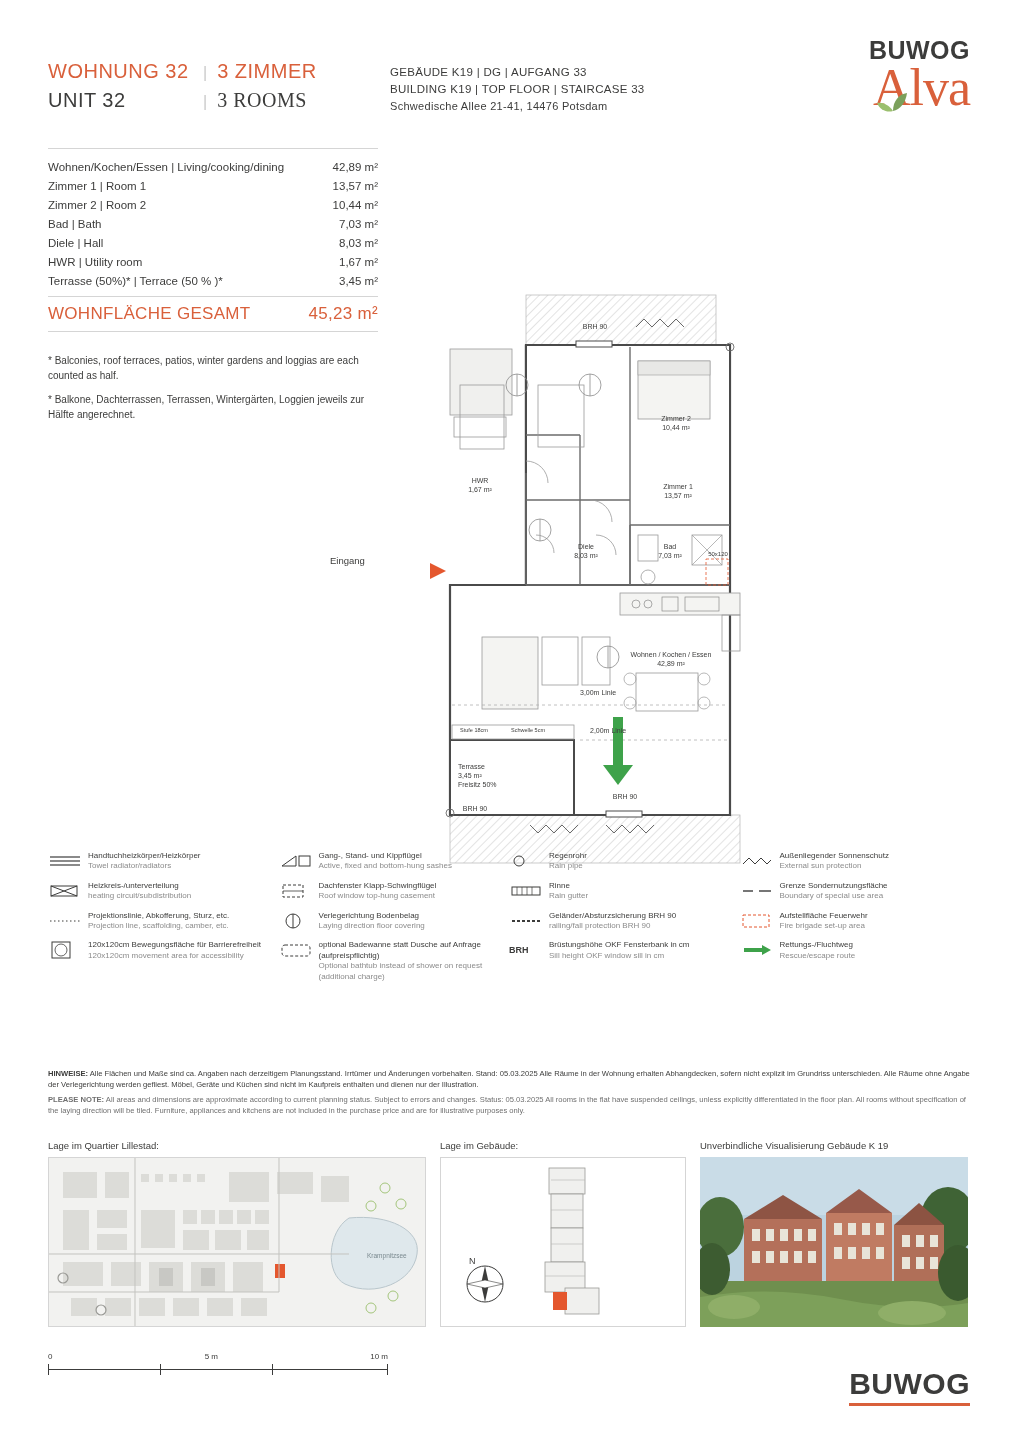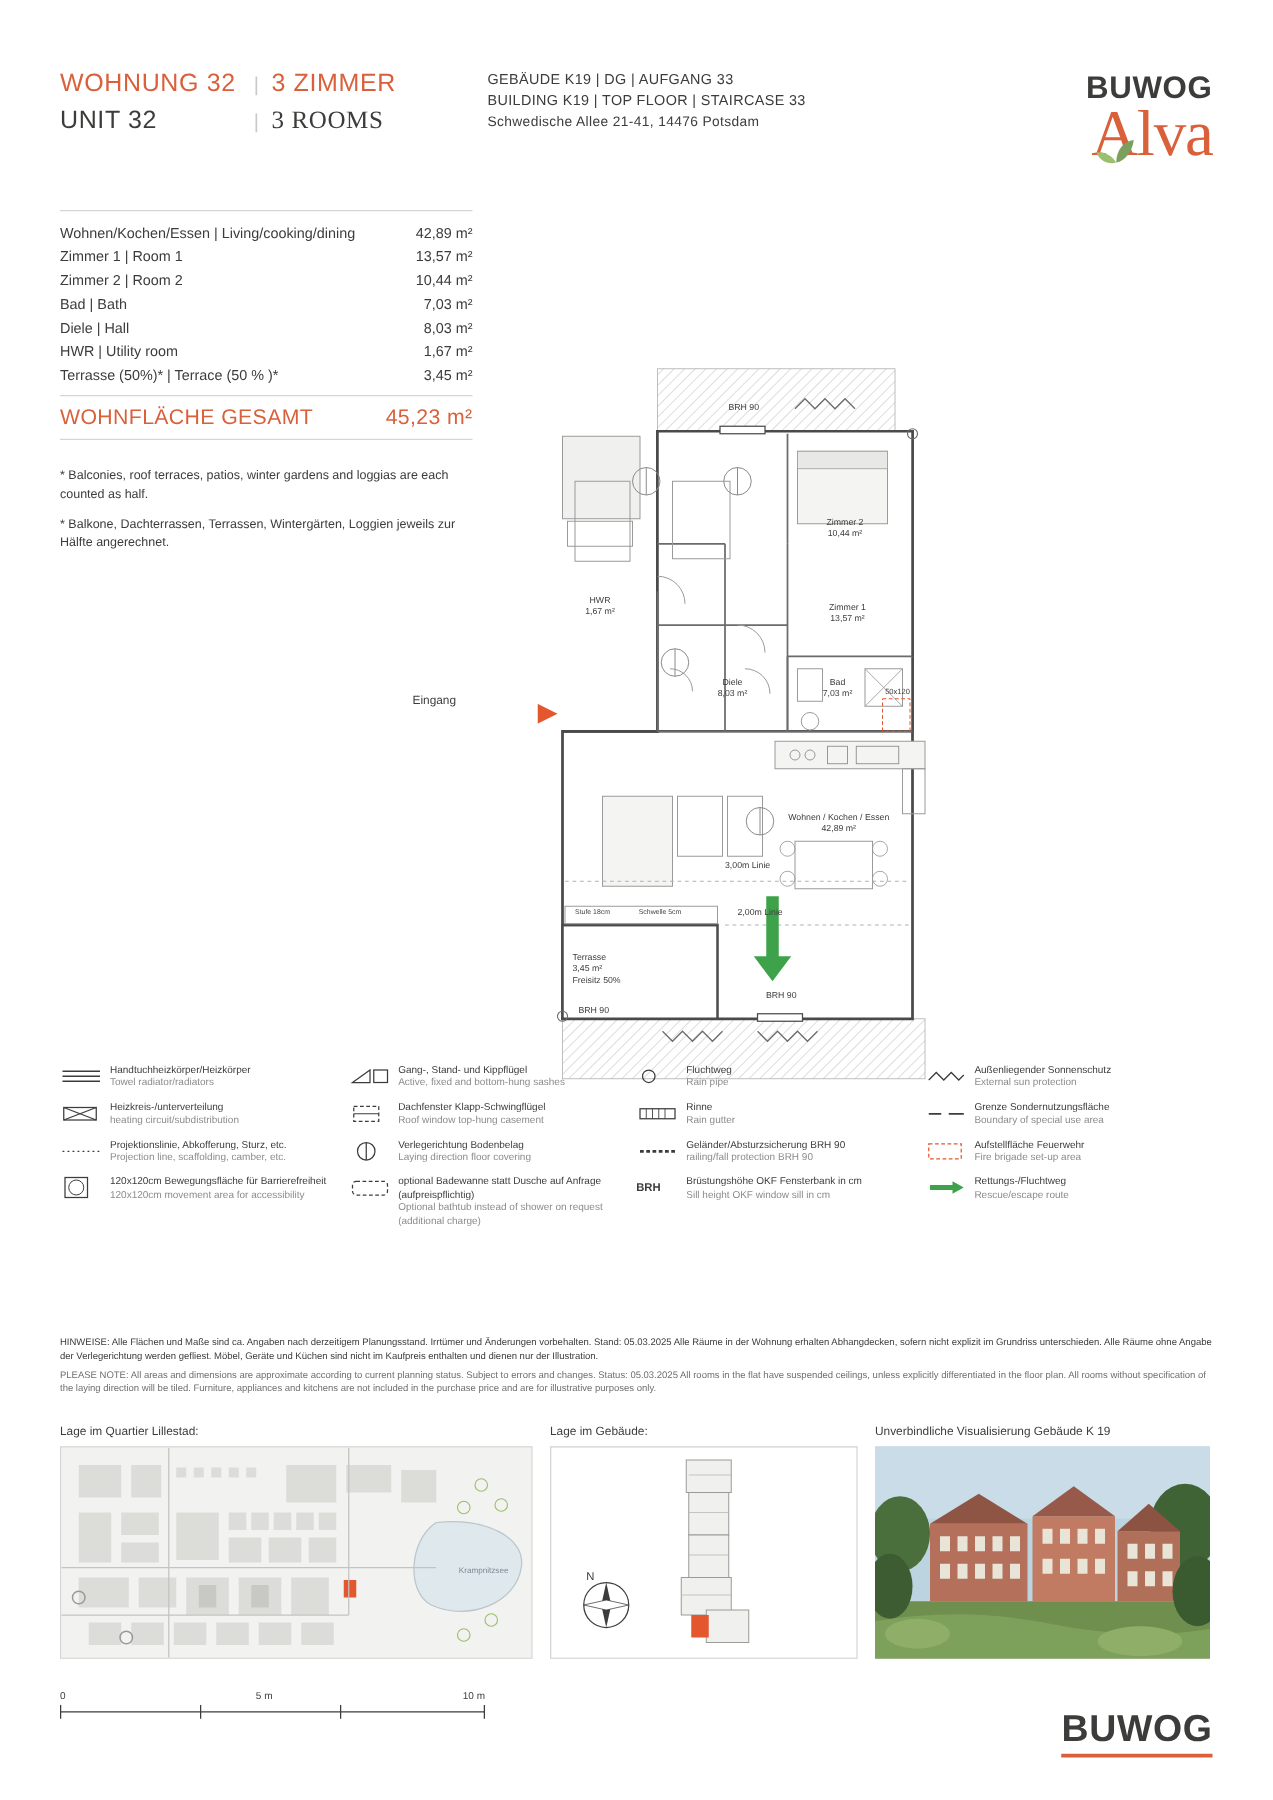--- a/index.html
+++ b/index.html
@@ -8,21 +8,21 @@
     width:1018px; height:1440px;
     background:#ffffff;
     font-family:"Liberation Sans", sans-serif;
     color:#3c3c3b;
     position:relative;
     overflow:hidden;
   }
   .page { position:relative; width:1018px; height:1440px; padding:0 48px; }
 
   
-  .header { display:flex; align-items:flex-start; padding-top:56px; }
+  .header { display:flex; align-items:flex-end; padding-top:36px; }
   .hdr-left { width:330px; }
   .hdr-line { display:flex; align-items:baseline; }
   .hdr-title {
     font-size:20px; letter-spacing:0.5px; color:#d9603b; font-weight:400;
     width:155px;
   }
   .hdr-title.sub { color:#3c3c3b; }
   .hdr-rooms { font-size:20px; color:#d9603b; letter-spacing:0.5px; }
   .hdr-rooms.sub { color:#3c3c3b;font-family:Liberation Serif, serif; }
   .bar { color:#c9c9c9; margin-right:10px; font-weight:300; }
@@ -60,21 +60,21 @@
   .legend-col { width:25%; padding-right:14px; }
   .leg-item { display:flex; margin-bottom:9px; }
   .leg-sym { width:40px; min-width:40px; height:20px; display:flex; align-items:center; }
   .leg-txt { font-size:8px; line-height:1.3; }
   .leg-txt .de { color:#3c3c3b; }
   .leg-txt .en { color:#8c8c8c; }
 
   
   .notes { position:absolute; left:48px; top:1068px; width:922px; font-size:7.6px; line-height:1.45; color:#3c3c3b;}
   .notes .en { color:#6f6f6f; }
-  .notes b { font-weight:normal; }
+  .notes b { font-weight:bold; }
 
   
   .panels { position:absolute; left:48px; top:1140px; width:922px; display:flex; gap:14px;}
   .panel-cap { font-size:9.5px; margin-bottom:6px; color:#3c3c3b;}
   .p1 { width:378px; }
   .p2 { width:246px; }
   .p3 { width:268px; }
   .box { border:1px solid #d5d5d5; background:#f2f2f0; position:relative; overflow:hidden;}
   .p1 .box { height:170px;}
   .p2 .box { height:170px;}
@@ -427,21 +427,21 @@
     </div>
 
     <div class="legend-col">
       <div class="leg-item">
         <div class="leg-sym">
           <svg width="34" height="14">
               <circle cx="10" cy="7" r="5" fill="none" stroke="#3c3c3b" stroke-width="1"></circle>
             </svg>
         </div>
         <div class="leg-txt">
-            <div class="de">Fluchtweg</div>
+            <div class="de">Regenrohr</div>
             <div class="en">Rain pipe</div>
           </div>
       </div>
       <div class="leg-item">
         <div class="leg-sym">
           <svg width="34" height="14">
               <rect x="3" y="3" width="28" height="8" fill="none" stroke="#3c3c3b" stroke-width="1"></rect>
               <line x1="8" y1="3" x2="8" y2="11" stroke="#3c3c3b" stroke-width="0.7"></line>
               <line x1="13" y1="3" x2="13" y2="11" stroke="#3c3c3b" stroke-width="0.7"></line>
               <line x1="18" y1="3" x2="18" y2="11" stroke="#3c3c3b" stroke-width="0.7"></line>

